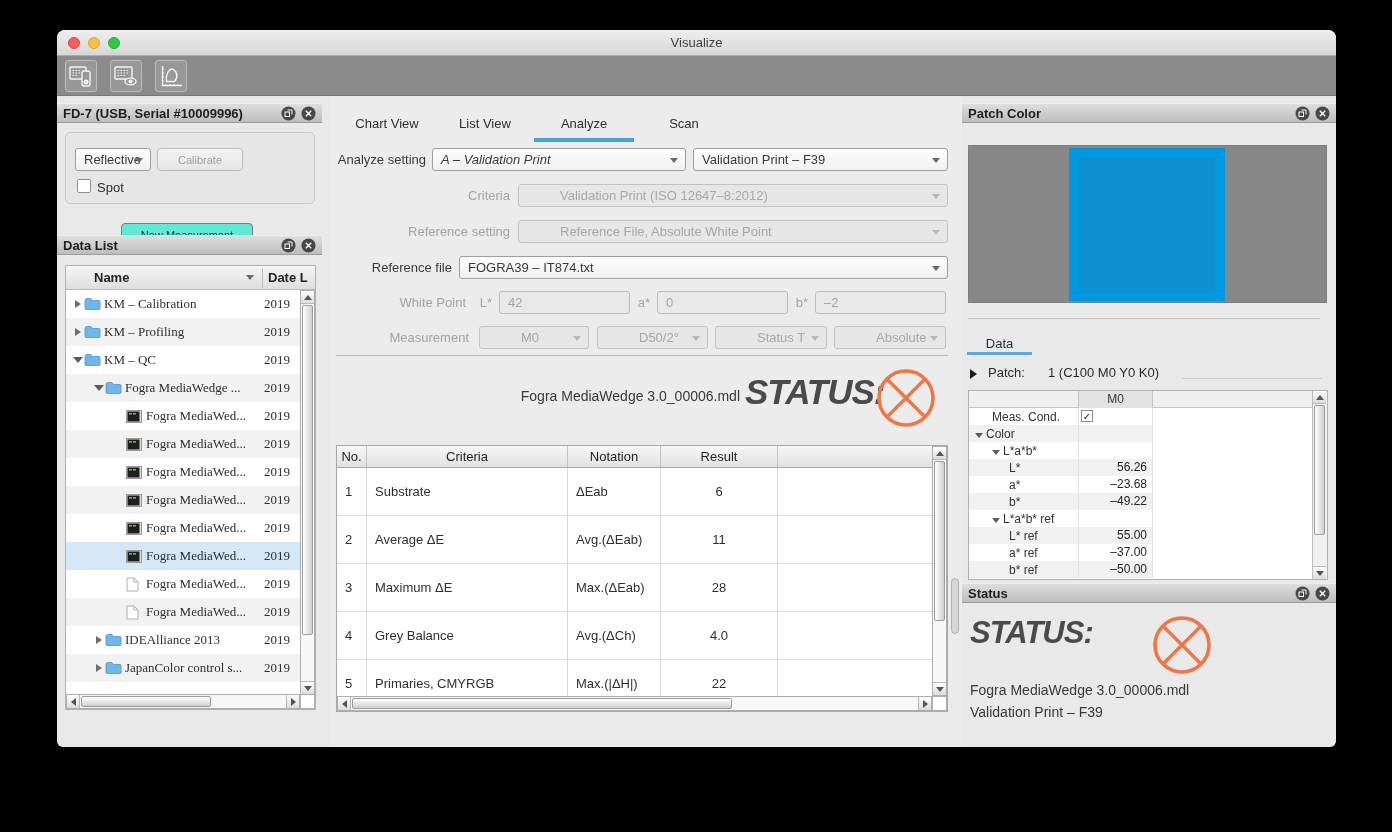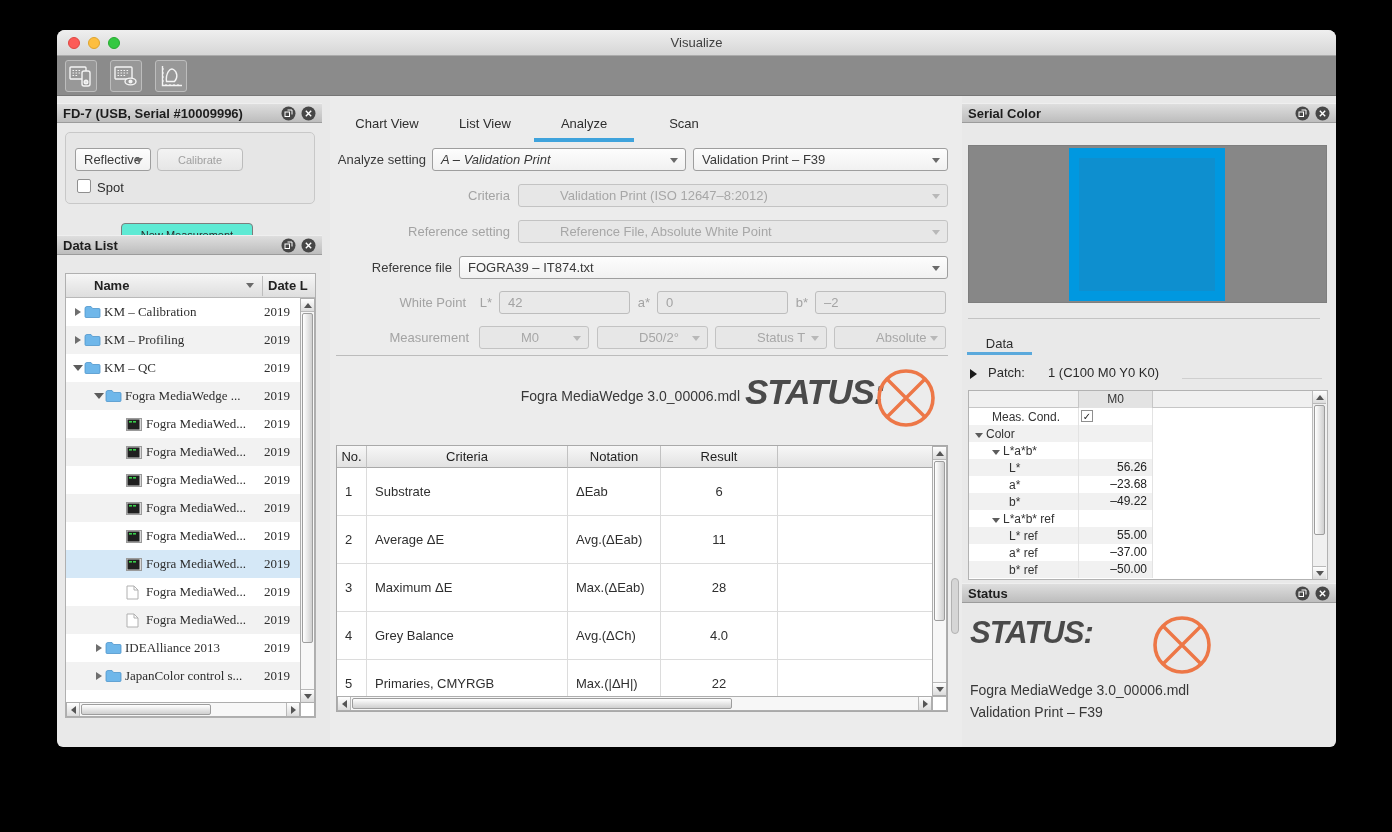--- a/index.html
+++ b/index.html
@@ -42,21 +42,21 @@
   .hthumb { position:absolute; top:1px; height:11px; background:linear-gradient(#fff,#cfcfcf); border:1px solid #9d9d9d; border-radius:2px; }
   .tri-u { border:4px solid transparent; border-bottom:5px solid #555; margin-top:-4px; }
   .tri-d { border:4px solid transparent; border-top:5px solid #555; margin-bottom:-4px; }
   .tri-l { border:4px solid transparent; border-right:5px solid #555; margin-left:-4px; }
   .tri-r { border:4px solid transparent; border-left:5px solid #555; margin-right:-4px; }
   .corner { position:absolute; width:15px; height:15px; background:#fff; border:1px solid #aeaeae; }
 
   
   #left-panel { position:absolute; left:0; top:66px; width:265px; height:651px; }
   #groupbox { position:absolute; left:8px; top:36px; width:250px; height:72px; background:#e6e6e6; border:1px solid #c8c8c8; border-radius:5px; }
-  #datalist-frame { position:absolute; left:8px; top:169px; width:251px; height:445px; background:#fff; border:1px solid #b0b0b0;margin-top:8px; }
+  #datalist-frame { position:absolute; left:8px; top:169px; width:251px; height:445px; background:#fff; border:1px solid #b0b0b0; }
   #dl-header { position:absolute; left:0; top:0; width:249px; height:24px; background:linear-gradient(#f6f6f6,#dedede); border-bottom:1px solid #b9b9b9; }
   #dl-header .hname { position:absolute; left:28px; top:0; line-height:23px; font-weight:bold; color:#222; }
   #dl-header .hdate { position:absolute; left:202px; top:0; line-height:23px; font-weight:bold; color:#222; }
   #dl-header .hsep { position:absolute; left:196px; top:2px; width:1px; height:20px; background:#bdbdbd; }
   #dl-sort { position:absolute; left:180px; top:9px; border:4px solid transparent; border-top:5px solid #6a6a6a; }
   #dl-rows { position:absolute; left:0; top:24px; width:234px; }
   .dl-row { position:relative; height:28px; display:flex; align-items:center; background:#fff;font-family:Liberation Serif, serif; }
   .dl-row.alt { background:#f2f2f2; }
   .dl-row.sel { background:#d5e8f7; }
   .dl-arrow { width:12px; display:flex; justify-content:center; flex:none; }
@@ -526,21 +526,21 @@
             <span class="tri-r"></span>
           </div>
       </div>
       <div class="corner" style="right:0;bottom:0;"></div>
     </div>
     <div id="splitter"></div>
   </div>
 
   <div id="right-panel">
     <div class="panel-header" style="left:0;top:7px;width:374px;">
-      <span class="ph-title">Serial Color</span>
+      <span class="ph-title">Patch Color</span>
       <span class="ph-ico" style="right:26px;">
           <svg width="15" height="15" viewBox="0 0 15 15">
             <circle cx="7.5" cy="7.5" r="7" fill="#474747"></circle>
             <rect x="4" y="6" width="4.5" height="4.5" fill="none" stroke="#fff" stroke-width="1"></rect>
             <path d="M6.5 4h4.5v4.5" fill="none" stroke="#fff" stroke-width="1"></path>
           </svg>
         </span>
       <span class="ph-ico" style="right:6px;">
           <svg width="15" height="15" viewBox="0 0 15 15">
             <circle cx="7.5" cy="7.5" r="7" fill="#474747"></circle>

